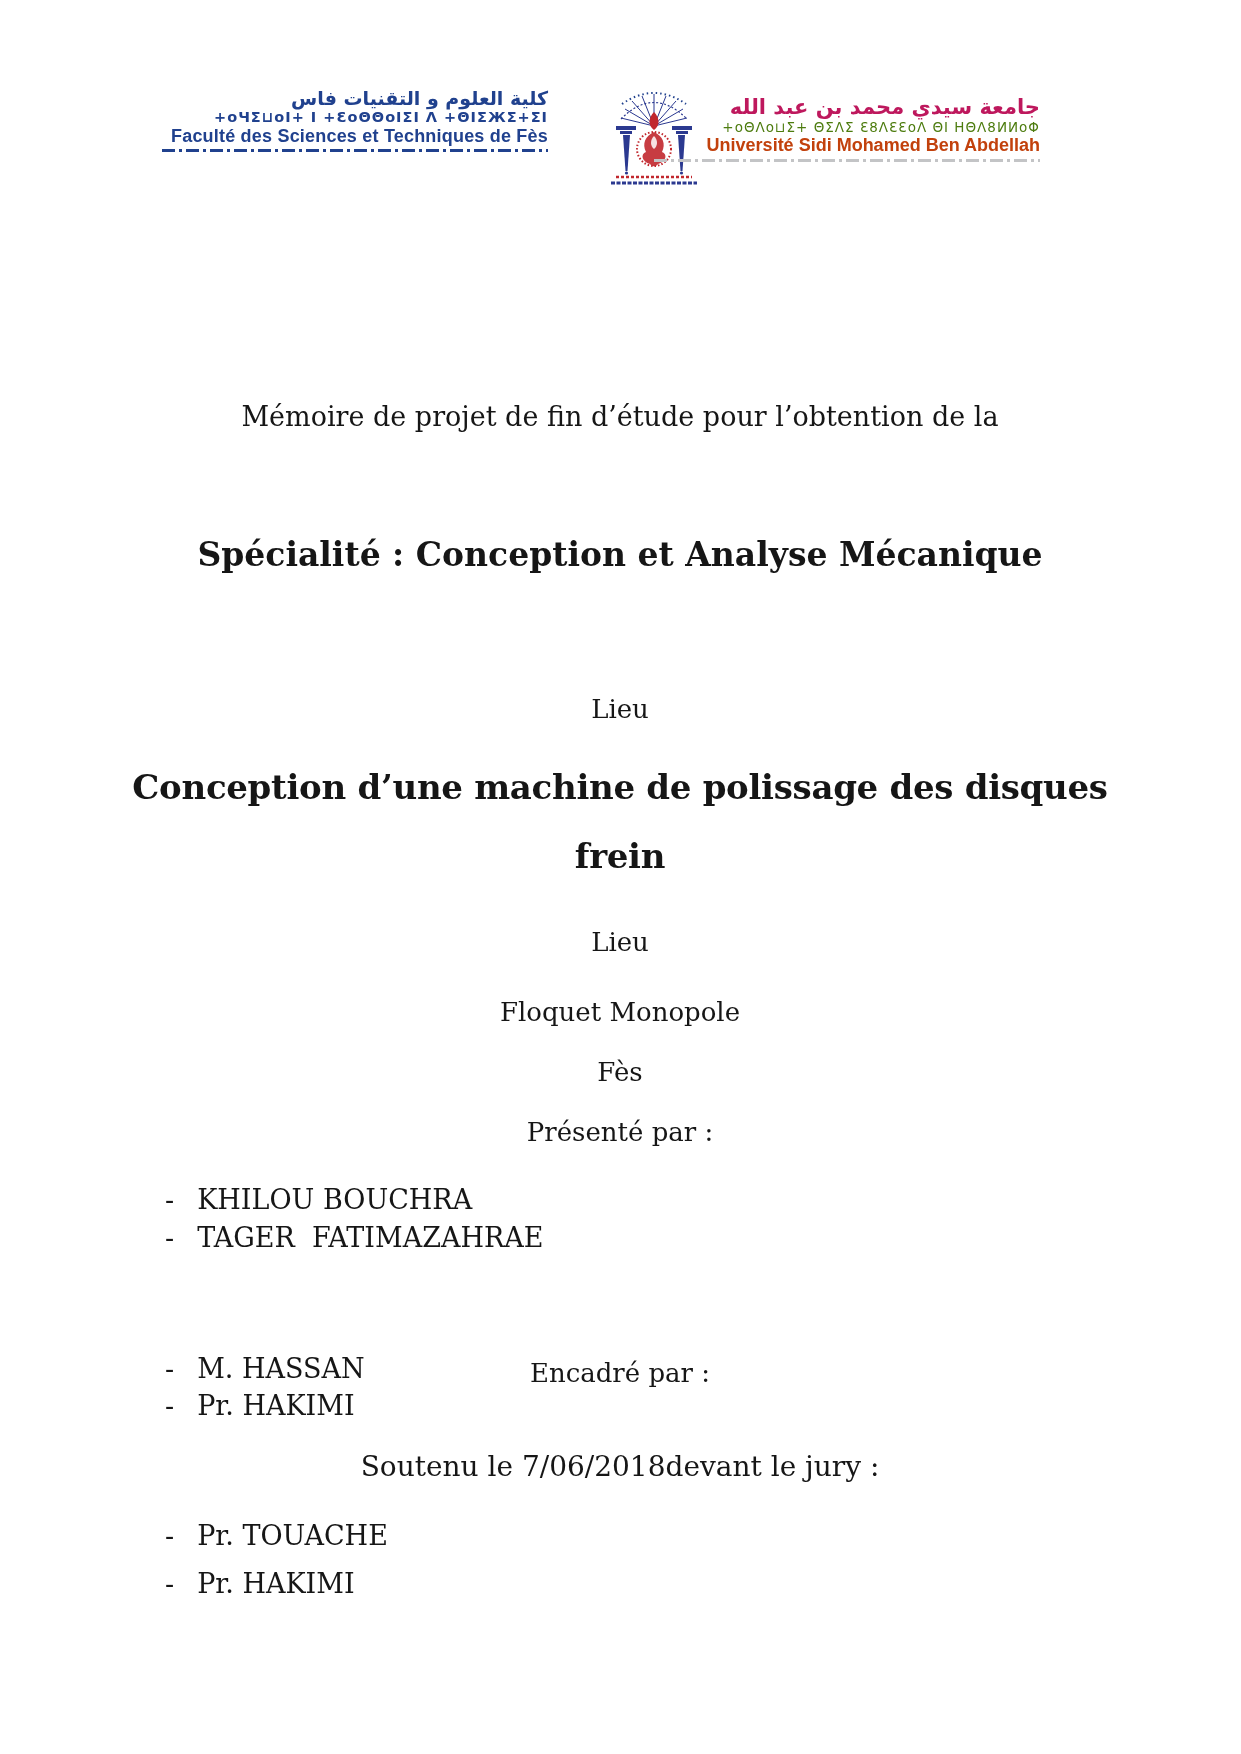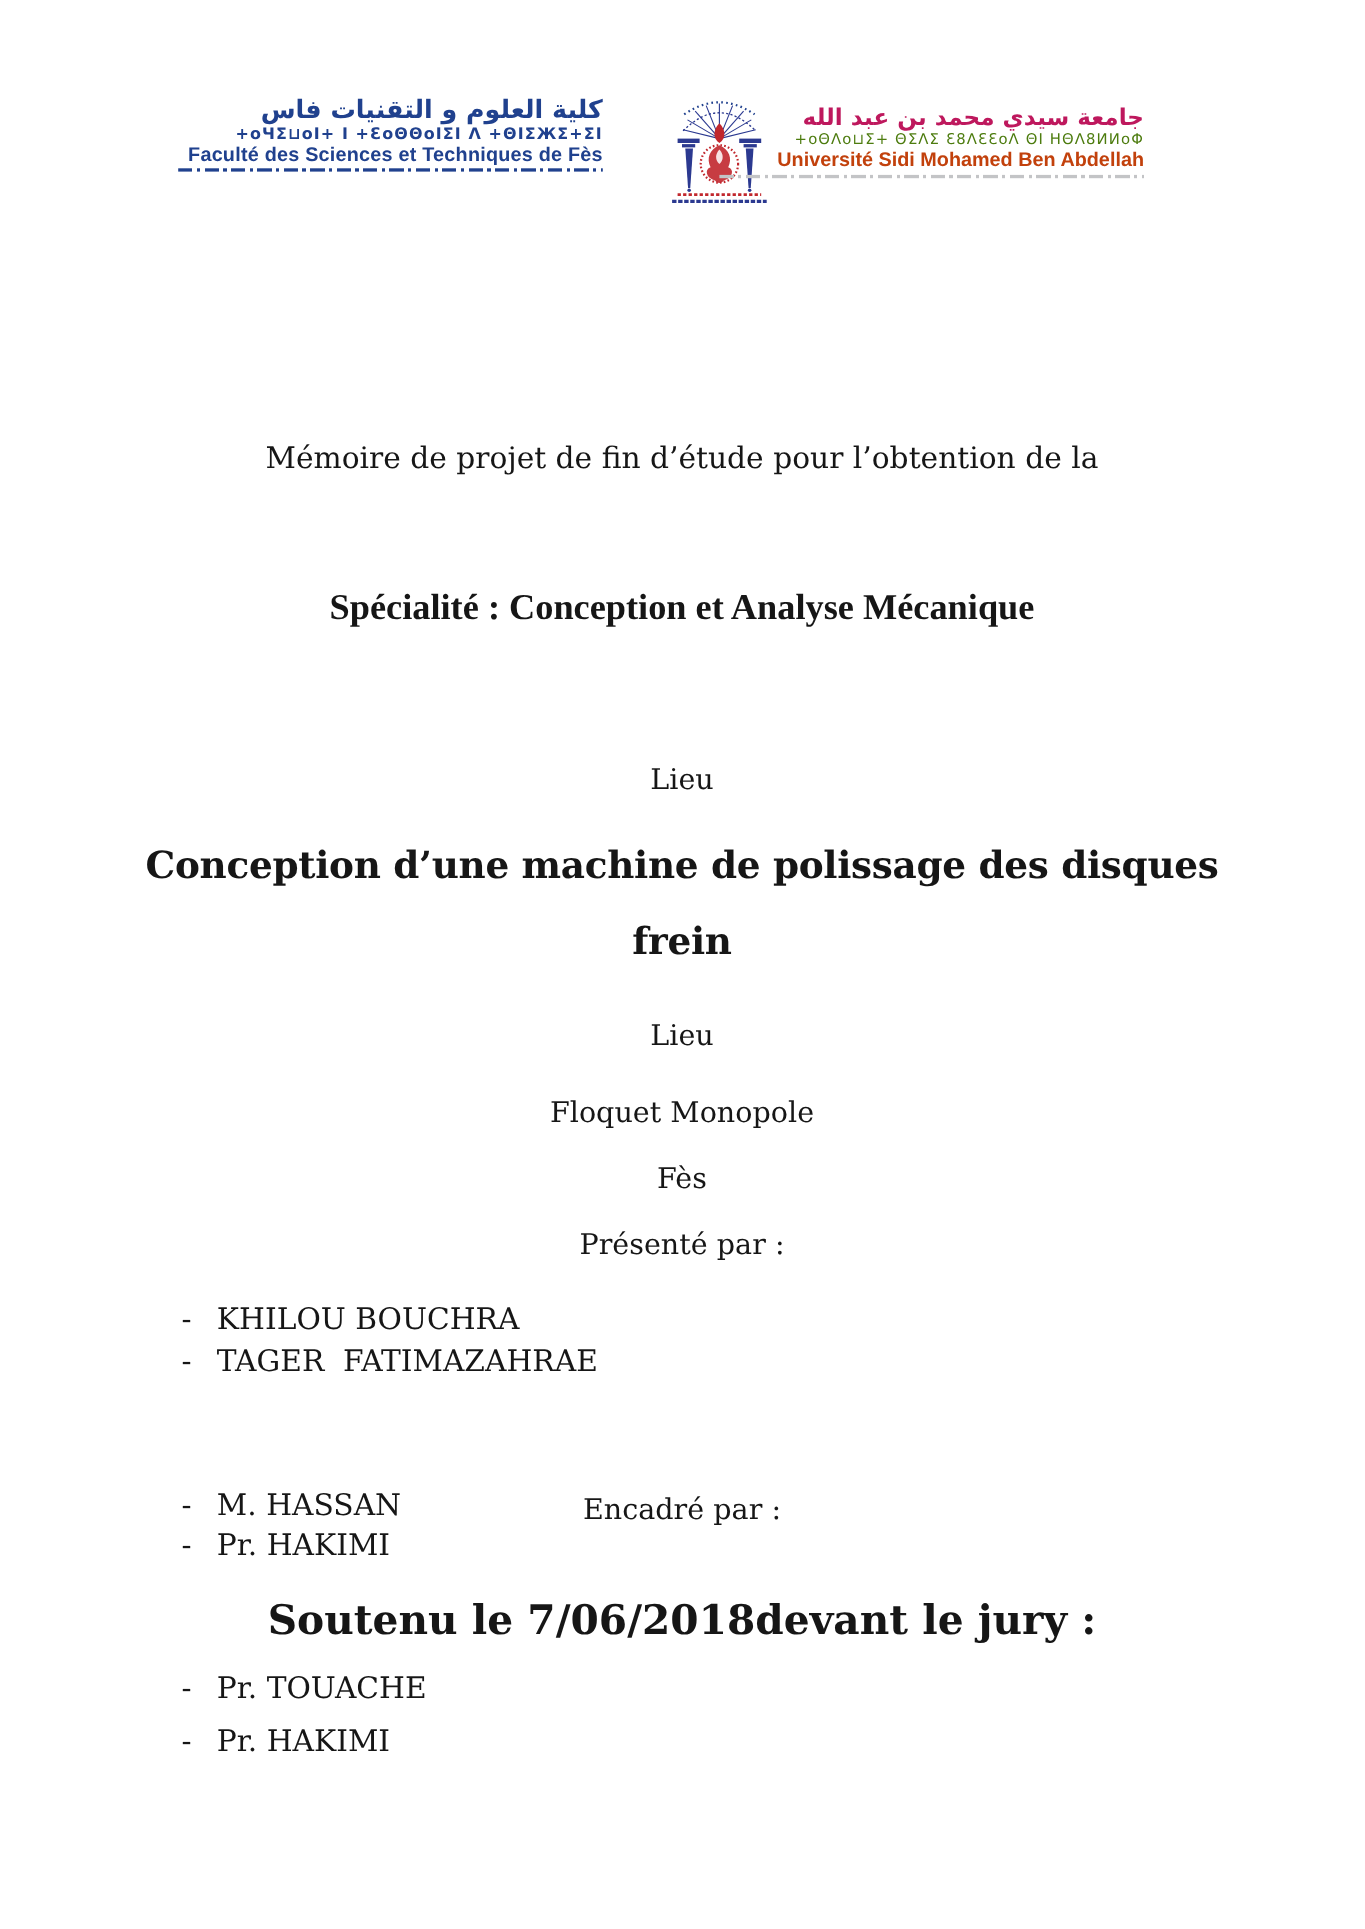--- a/index.html
+++ b/index.html
@@ -16,21 +16,21 @@
   
   .logo-left{
     position:absolute; left:162px; top:88px; width:386px;
     text-align:right;
     font-family:"Liberation Sans", sans-serif;
     color:#20418e;
     line-height:1.12;
   }
   .logo-left .ar{
     font-family:"DejaVu Sans", sans-serif;
-    font-weight:bold; font-size:23px; direction:rtl;text-align:right;
+    font-weight:bold; font-size:19px; direction:rtl;text-align:right;
   }
   .logo-left .tif{
     font-family:"DejaVu Sans", sans-serif;
     font-weight:bold; font-size:14.5px; letter-spacing:1px; white-space:nowrap;
   }
   .logo-left .fr{
     font-weight:bold; font-size:18px; letter-spacing:.2px; white-space:nowrap;
   }
   .sep-blue{
     margin-top:3px; height:3px;
@@ -65,24 +65,24 @@
     position:absolute; left:594px; top:74px; width:120px; height:114px;
   }
 
   
   .cline{
     position:absolute; left:120px; width:1000px;
     text-align:center; white-space:nowrap;
   }
   .t-intro   {font-size:27px;}
   .t-degree  {font-size:33px; font-weight:bold;}
-  .t-spec    {font-size:33px; font-weight:bold;font-family:Liberation Serif, serif;}
+  .t-spec    {font-size:33px; font-weight:bold;}
   .t-label   {font-size:26px;}
   .t-title   {font-size:34px; font-weight:bold; letter-spacing:-.3px;}
-  .t-defense {font-size:37px; font-weight:bold;}
+  .t-defense {font-size:28px; font-weight:normal;}
 
   .list-item{
     position:absolute; left:165px;
     display:flex; align-items:baseline; gap:23px;
     font-size:27px; white-space:pre;
   }
   .list-item .dash{font-size:27px;}
 </style>
 </head>
 <body>

